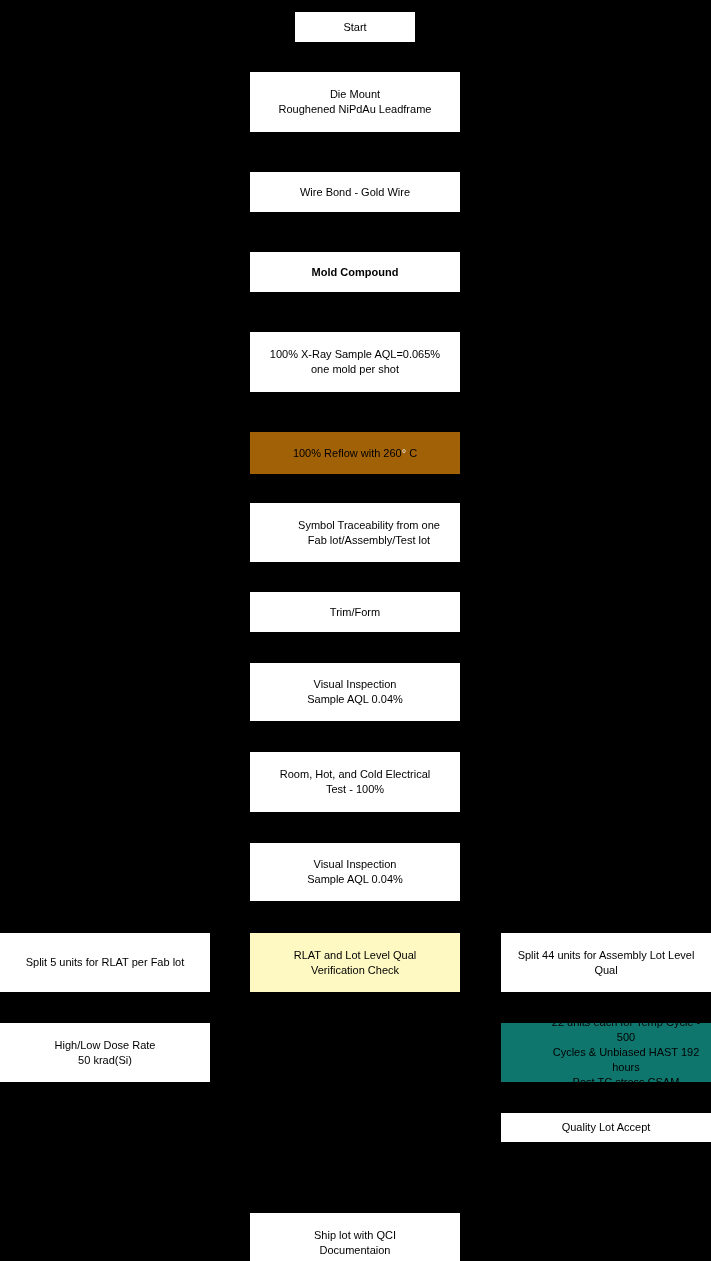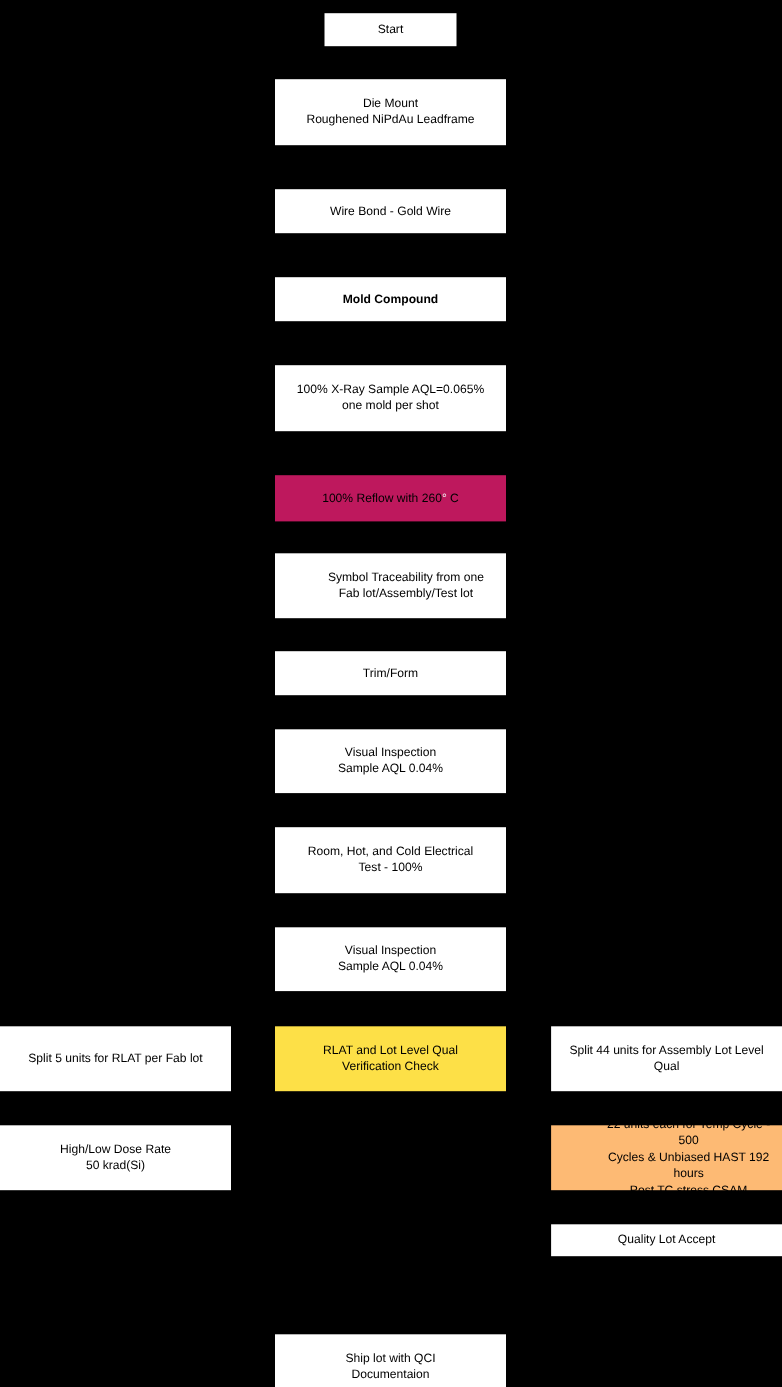--- a/index.html
+++ b/index.html
@@ -53,36 +53,36 @@
 <body>
 
 <div id="flowchart">
     <div class="node" style="left: 295px; top: 0px; width: 120px; height: 30px; background: rgb(255, 255, 255); color: rgb(0, 0, 0);"><span class="label">Start</span></div>
     <div class="node" style="left: 250px; top: 60px; width: 210px; height: 60px; background: rgb(255, 255, 255); color: rgb(0, 0, 0);"><span class="label">Die Mount
 Roughened NiPdAu Leadframe</span></div>
     <div class="node" style="left: 250px; top: 160px; width: 210px; height: 40px; background: rgb(255, 255, 255); color: rgb(0, 0, 0);"><span class="label">Wire Bond - Gold Wire</span></div>
     <div class="node" style="left: 250px; top: 240px; width: 210px; height: 40px; background: rgb(255, 255, 255); color: rgb(0, 0, 0); font-weight: bold;"><span class="label">Mold Compound</span></div>
     <div class="node" style="left: 250px; top: 320px; width: 210px; height: 60px; background: rgb(255, 255, 255); color: rgb(0, 0, 0);"><span class="label">100% X-Ray Sample AQL=0.065%
 one mold per shot</span></div>
-    <div class="node" style="left: 250px; top: 420px; width: 210px; height: 42px; background: #be185d; color: rgb(0, 0, 0);"><span class="label">100% Reflow with 260<span class="faint-degree">°</span><span> C</span></span></div>
+    <div class="node" style="left: 250px; top: 420px; width: 210px; height: 42px; background: #a16207; color: rgb(0, 0, 0);"><span class="label">100% Reflow with 260<span class="faint-degree">°</span><span> C</span></span></div>
     <div class="node" style="left: 250px; top: 491px; width: 210px; height: 59px; background: rgb(255, 255, 255); color: rgb(0, 0, 0); padding-left: 32px;"><span class="label">Symbol Traceability from one
 Fab lot/Assembly/Test lot</span></div>
     <div class="node" style="left: 250px; top: 580px; width: 210px; height: 40px; background: rgb(255, 255, 255); color: rgb(0, 0, 0);"><span class="label">Trim/Form</span></div>
     <div class="node" style="left: 250px; top: 651px; width: 210px; height: 58px; background: rgb(255, 255, 255); color: rgb(0, 0, 0);"><span class="label">Visual Inspection
 Sample AQL 0.04%</span></div>
     <div class="node" style="left: 250px; top: 740px; width: 210px; height: 60px; background: rgb(255, 255, 255); color: rgb(0, 0, 0);"><span class="label">Room, Hot, and Cold Electrical
 Test - 100%</span></div>
     <div class="node" style="left: 250px; top: 831px; width: 210px; height: 58px; background: rgb(255, 255, 255); color: rgb(0, 0, 0);"><span class="label">Visual Inspection
 Sample AQL 0.04%</span></div>
     <div class="node" style="left: 0px; top: 921px; width: 210px; height: 59px; background: rgb(255, 255, 255); color: rgb(0, 0, 0);"><span class="label">Split 5 units for RLAT per Fab lot</span></div>
-    <div class="node" style="left: 250px; top: 921px; width: 210px; height: 59px; background: #fde047; color: rgb(0, 0, 0);"><span class="label">RLAT and Lot Level Qual
+    <div class="node" style="left: 250px; top: 921px; width: 210px; height: 59px; background: #fef9c3; color: rgb(0, 0, 0);"><span class="label">RLAT and Lot Level Qual
 Verification Check</span></div>
     <div class="node" style="left: 501px; top: 921px; width: 210px; height: 59px; background: rgb(255, 255, 255); color: rgb(0, 0, 0);"><span class="label">Split 44 units for Assembly Lot Level
 Qual</span></div>
     <div class="node" style="left: 0px; top: 1011px; width: 210px; height: 59px; background: rgb(255, 255, 255); color: rgb(0, 0, 0);"><span class="label">High/Low Dose Rate
 50 krad(Si)</span></div>
-    <div class="node" style="left: 501px; top: 1011px; width: 210px; height: 59px; background: #fdba74; color: rgb(0, 0, 0); padding-left: 44px;"><span class="label">22 units each for Temp Cycle - 500
+    <div class="node" style="left: 501px; top: 1011px; width: 210px; height: 59px; background: #0f766e; color: rgb(0, 0, 0); padding-left: 44px;"><span class="label">22 units each for Temp Cycle - 500
 Cycles &amp; Unbiased HAST 192 hours
 Post TC stress CSAM</span></div>
     <div class="node" style="left: 501px; top: 1101px; width: 210px; height: 29px; background: rgb(255, 255, 255); color: rgb(0, 0, 0);"><span class="label">Quality Lot Accept</span></div>
     <div class="node" style="left: 250px; top: 1201px; width: 210px; height: 59px; background: rgb(255, 255, 255); color: rgb(0, 0, 0);"><span class="label">Ship lot with QCI
 Documentaion</span></div>
   </div>
 
 </body></html>

